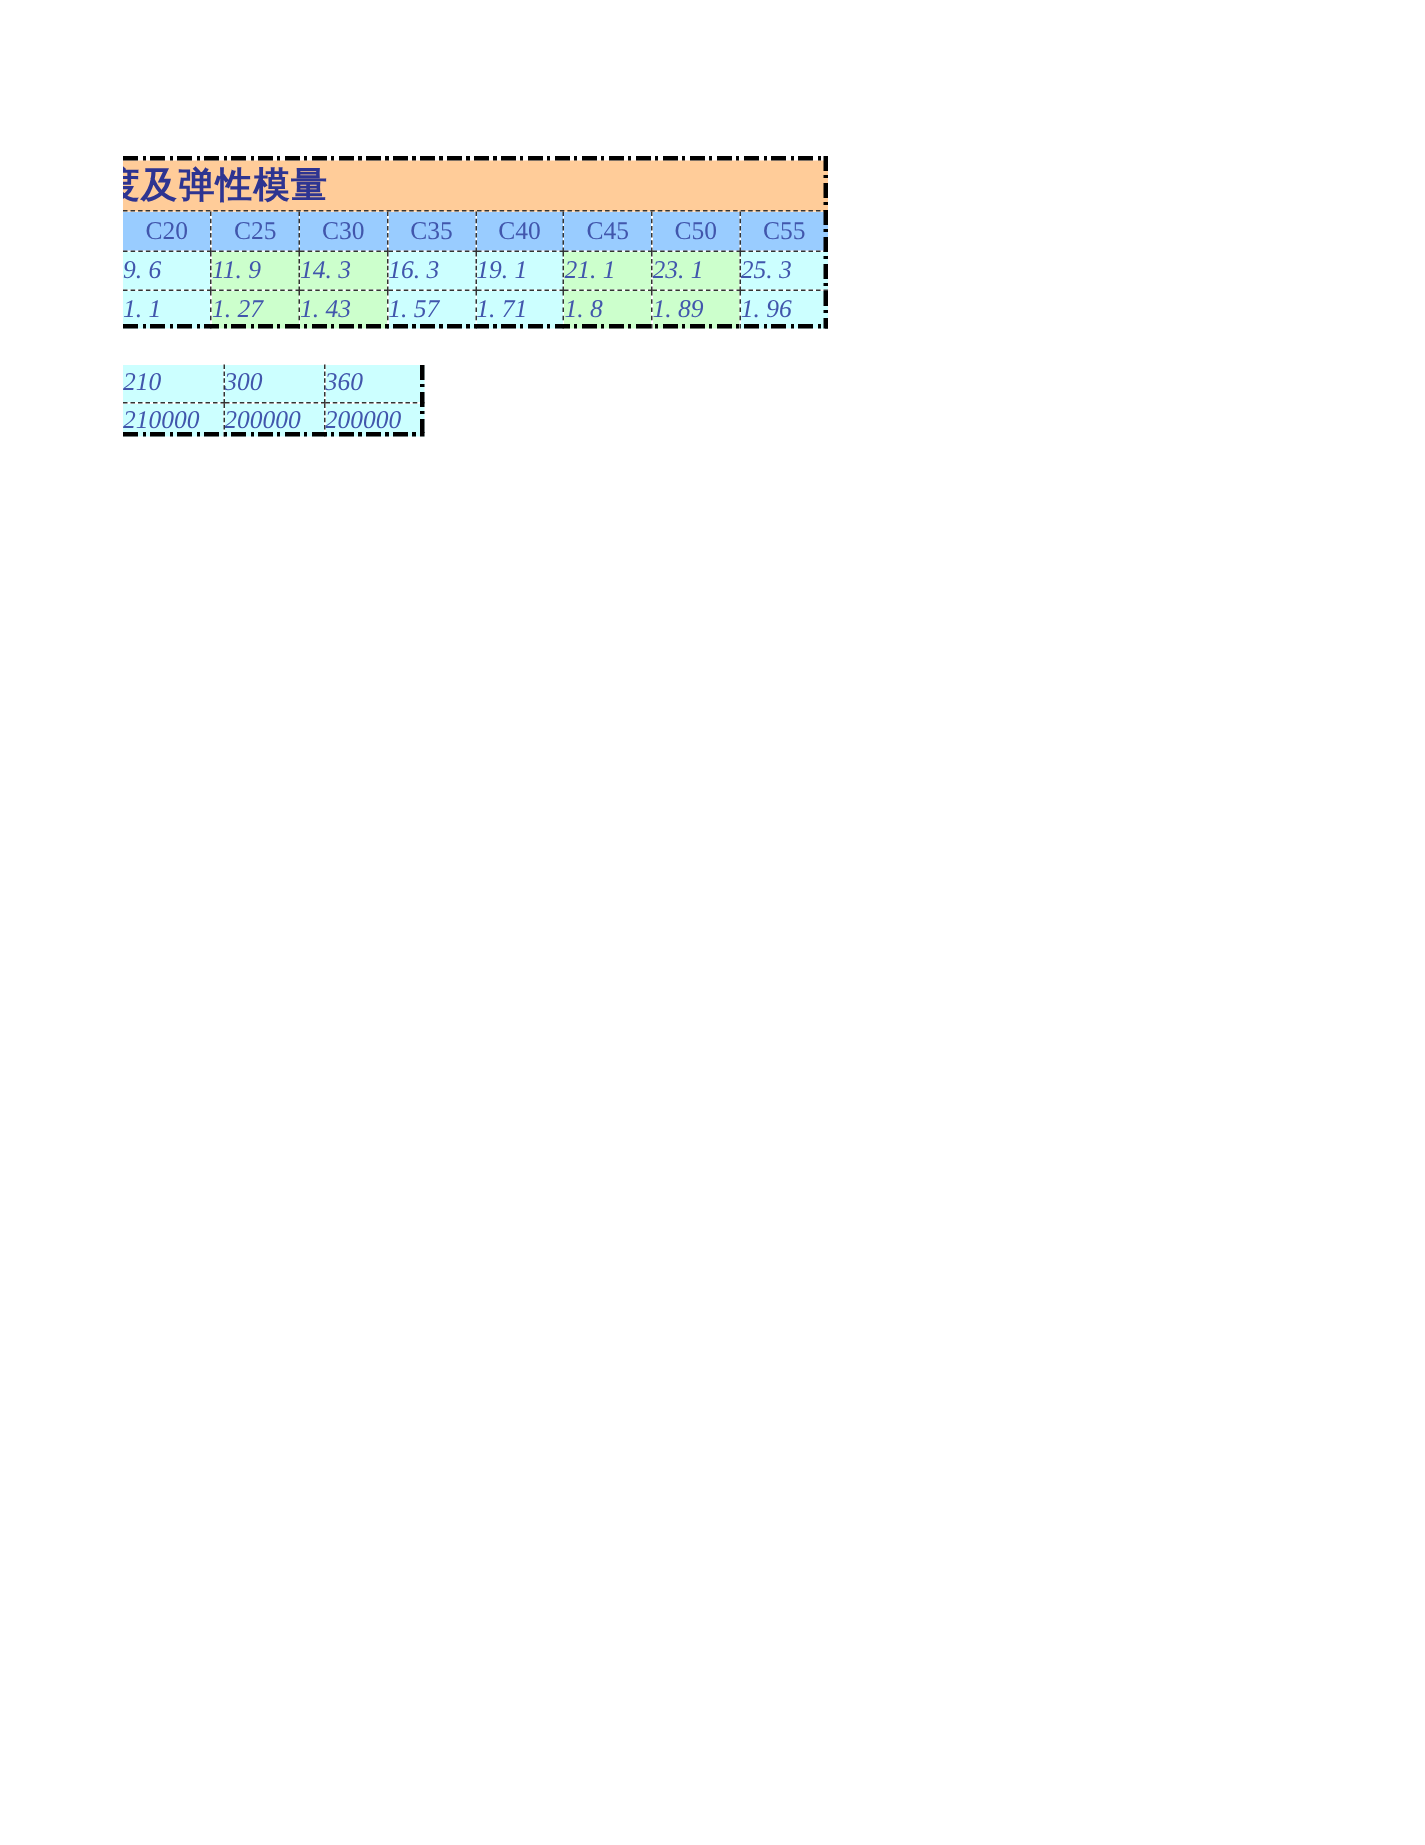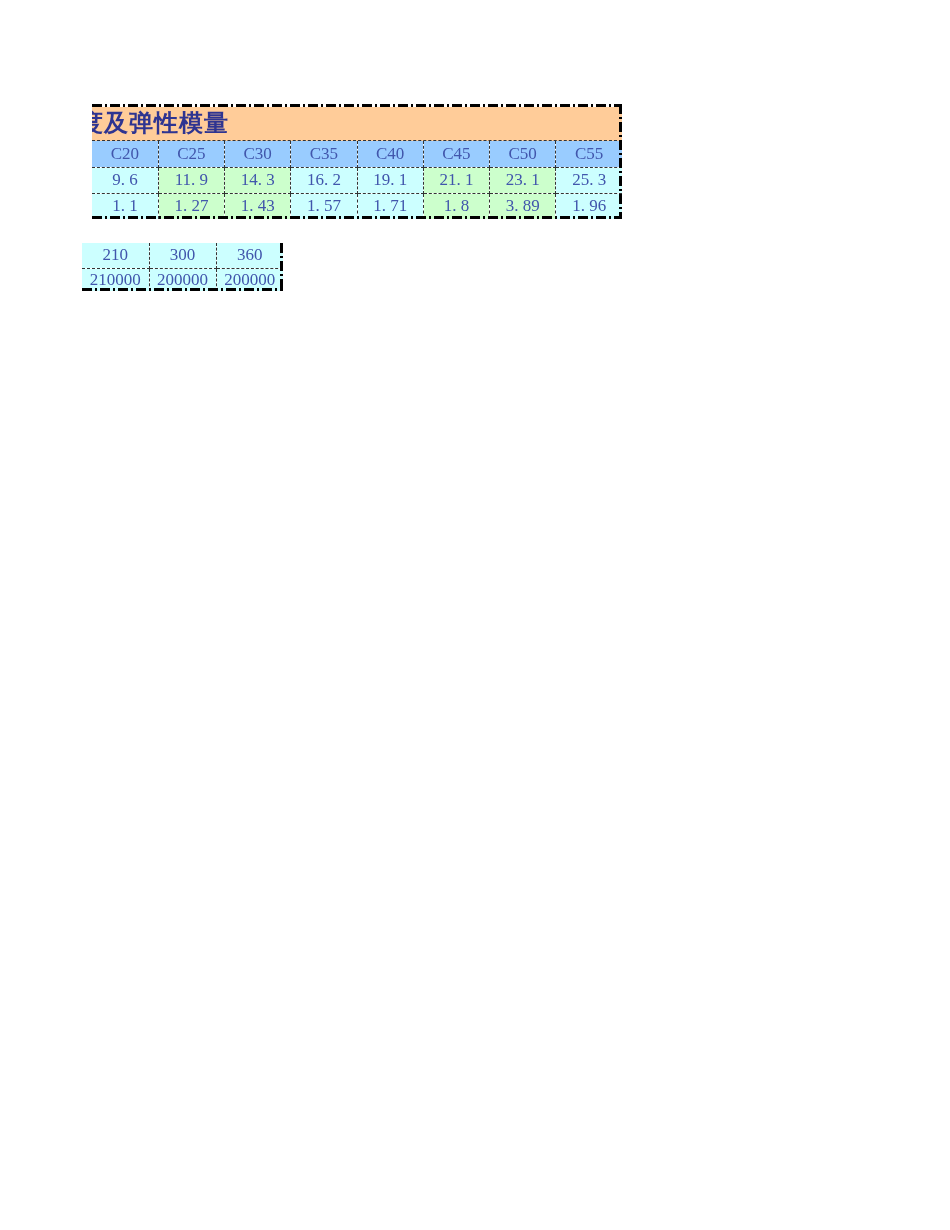--- a/index.html
+++ b/index.html
@@ -28,23 +28,23 @@
     position: absolute;
     width: 3px;
     background: repeating-linear-gradient(180deg,
       var(--border_color, #000) 0 10px, transparent 10px 13px,
       var(--border_color, #000) 13px 15px, transparent 15px 18px);
   }
 
   
   .t1 {
     position: absolute;
-    left: 92px;
+    left: 82px;
     top: 104px;
-    width: 530px;
+    width: 470px;
   }
   .t1 .title-row {
     margin-top: 3px;
     height: 33px;
     background: var(--title_bg, #FFCC99);
     border-bottom: 1px dashed #333;
     overflow: hidden;
     white-space: nowrap;
   }
   .title-text {
@@ -71,21 +71,21 @@
     padding: 0;
     overflow: hidden;
     white-space: nowrap;
   }
   table.grid td:last-child { border-right: none; }
   table.grid tr:last-child td { border-bottom: none; }
 
   .hdr  { background: var(--header_bg, #99CCFF); text-align: center; }
   .cyan { background: var(--cyan_bg, #CCFFFF); }
   .green{ background: var(--green_bg, #CCFFCC); }
-  .num  { text-align: center; padding-right: 3px; }
+  .num  { text-align: left; padding-right: 3px; font-style: italic; }
 
   .t1 tr.r-hdr  { height: 26px; }
   .t1 tr.r-data { height: 26px; }
   .t1 tr.r-last { height: 21px; }
 
   
   .t2 {
     position: absolute;
     left: 82px;
     top: 243px;
@@ -118,34 +118,34 @@
         <td class="hdr">C35</td>
         <td class="hdr">C40</td>
         <td class="hdr">C45</td>
         <td class="hdr">C50</td>
         <td class="hdr">C55</td>
       </tr>
       <tr class="r-data">
         <td class="num cyan">9. 6</td>
         <td class="num green">11. 9</td>
         <td class="num green">14. 3</td>
-        <td class="num cyan">16. 2</td>
+        <td class="num cyan">16. 3</td>
         <td class="num cyan">19. 1</td>
         <td class="num green">21. 1</td>
         <td class="num green">23. 1</td>
         <td class="num cyan">25. 3</td>
       </tr>
       <tr class="r-data">
         <td class="num cyan">1. 1</td>
         <td class="num green">1. 27</td>
         <td class="num green">1. 43</td>
         <td class="num cyan">1. 57</td>
         <td class="num cyan">1. 71</td>
         <td class="num green">1. 8</td>
-        <td class="num green">3. 89</td>
+        <td class="num green">1. 89</td>
         <td class="num cyan">1. 96</td>
       </tr>
     </tbody>
       </table>
   </div>
 
   <div class="t2">
     <div class="dd-v" style="right:0; top:0; bottom:0;"></div>
     <div class="dd-h" style="left:0; right:0; bottom:0;"></div>
 

